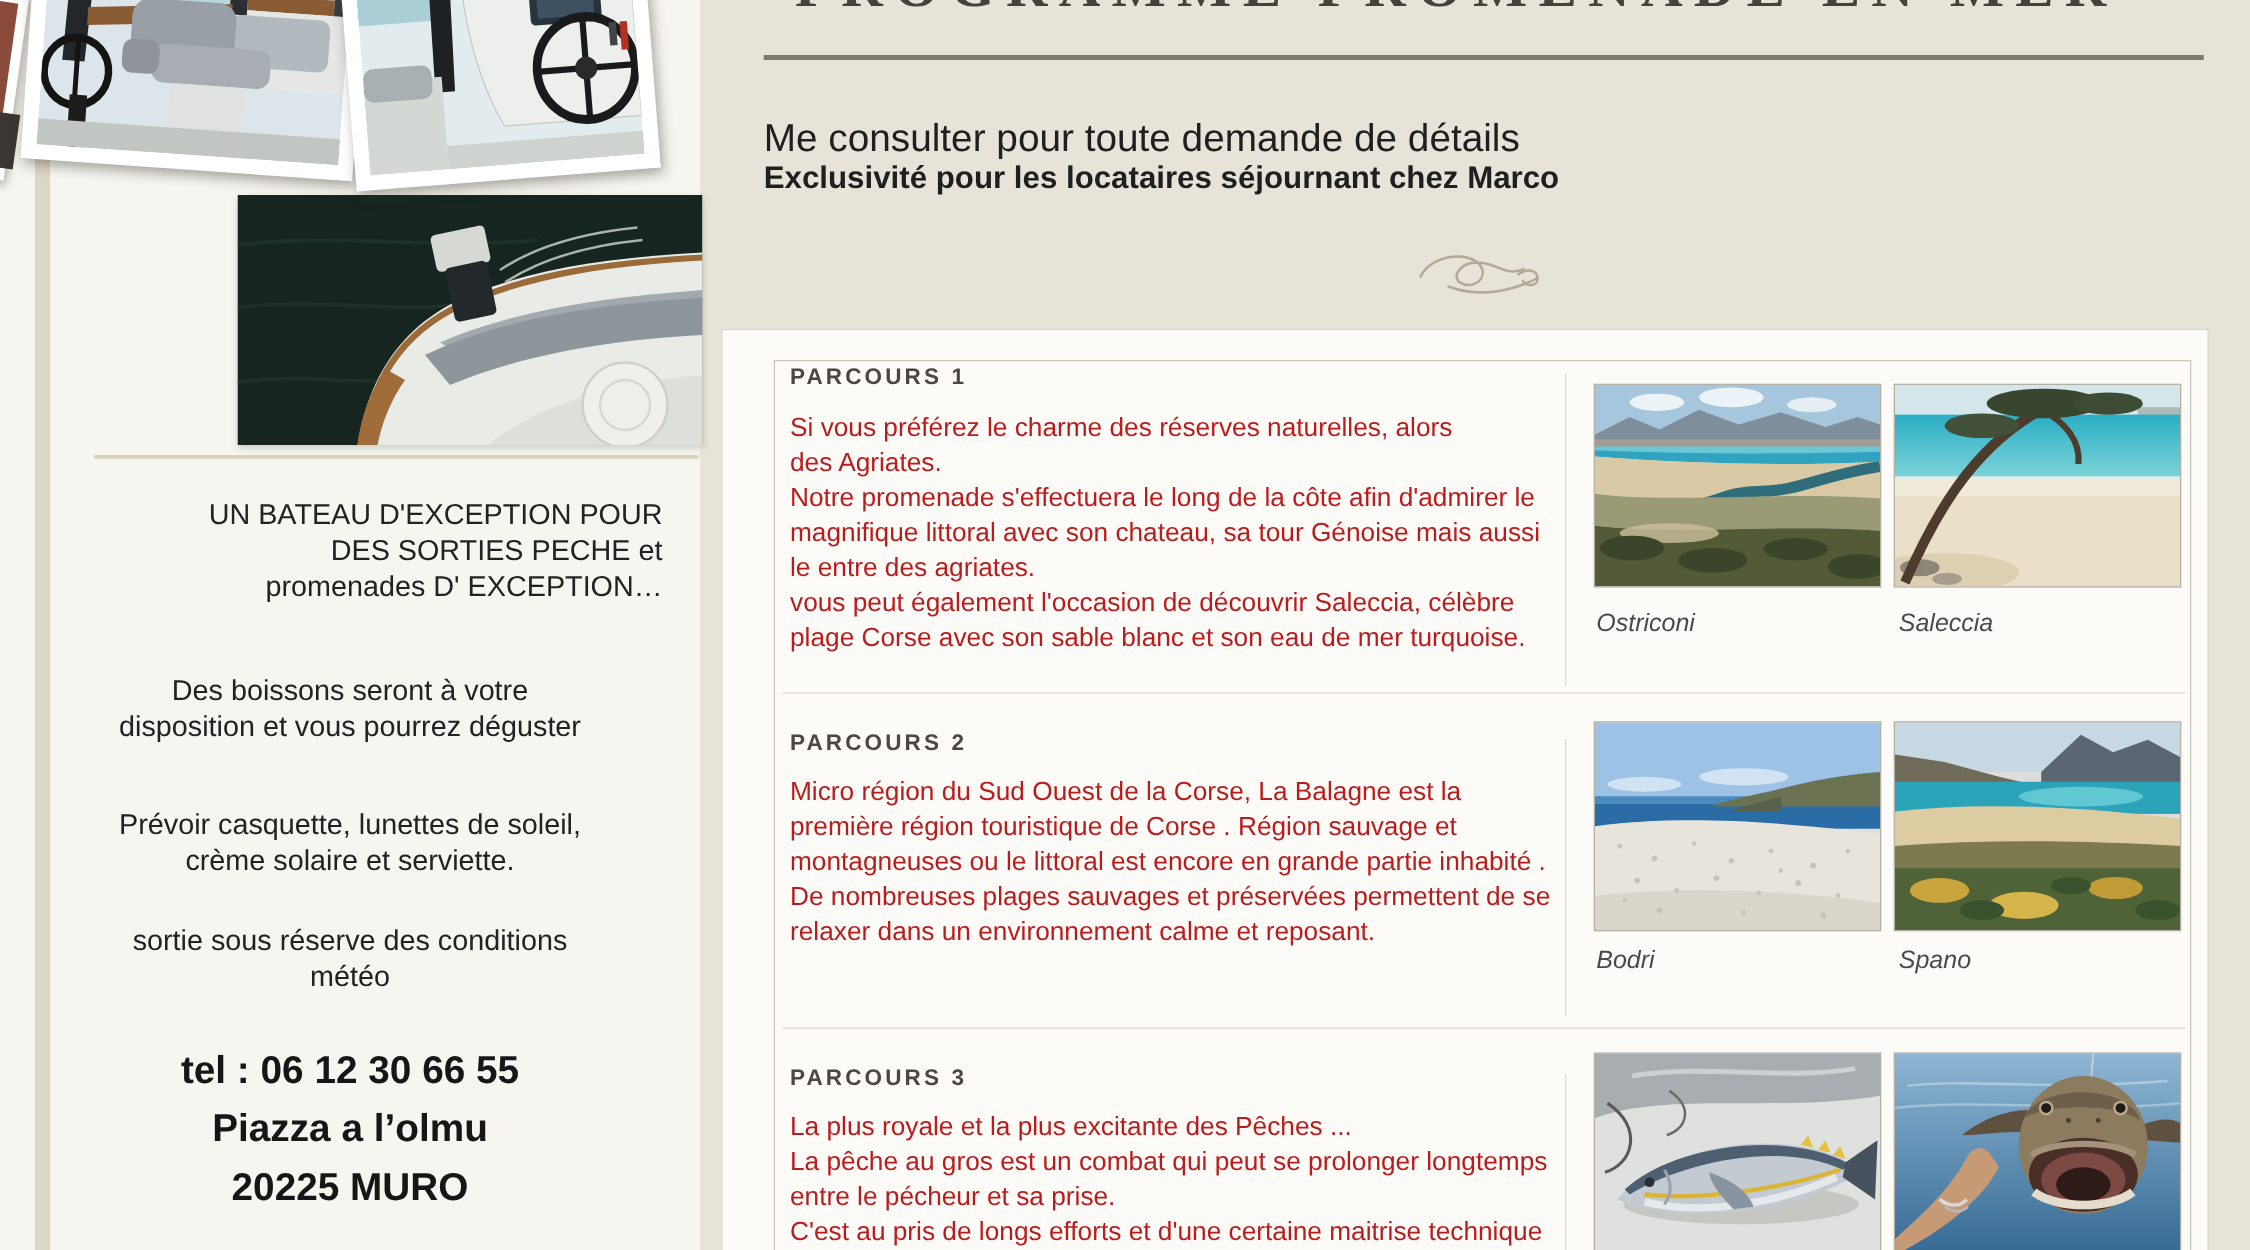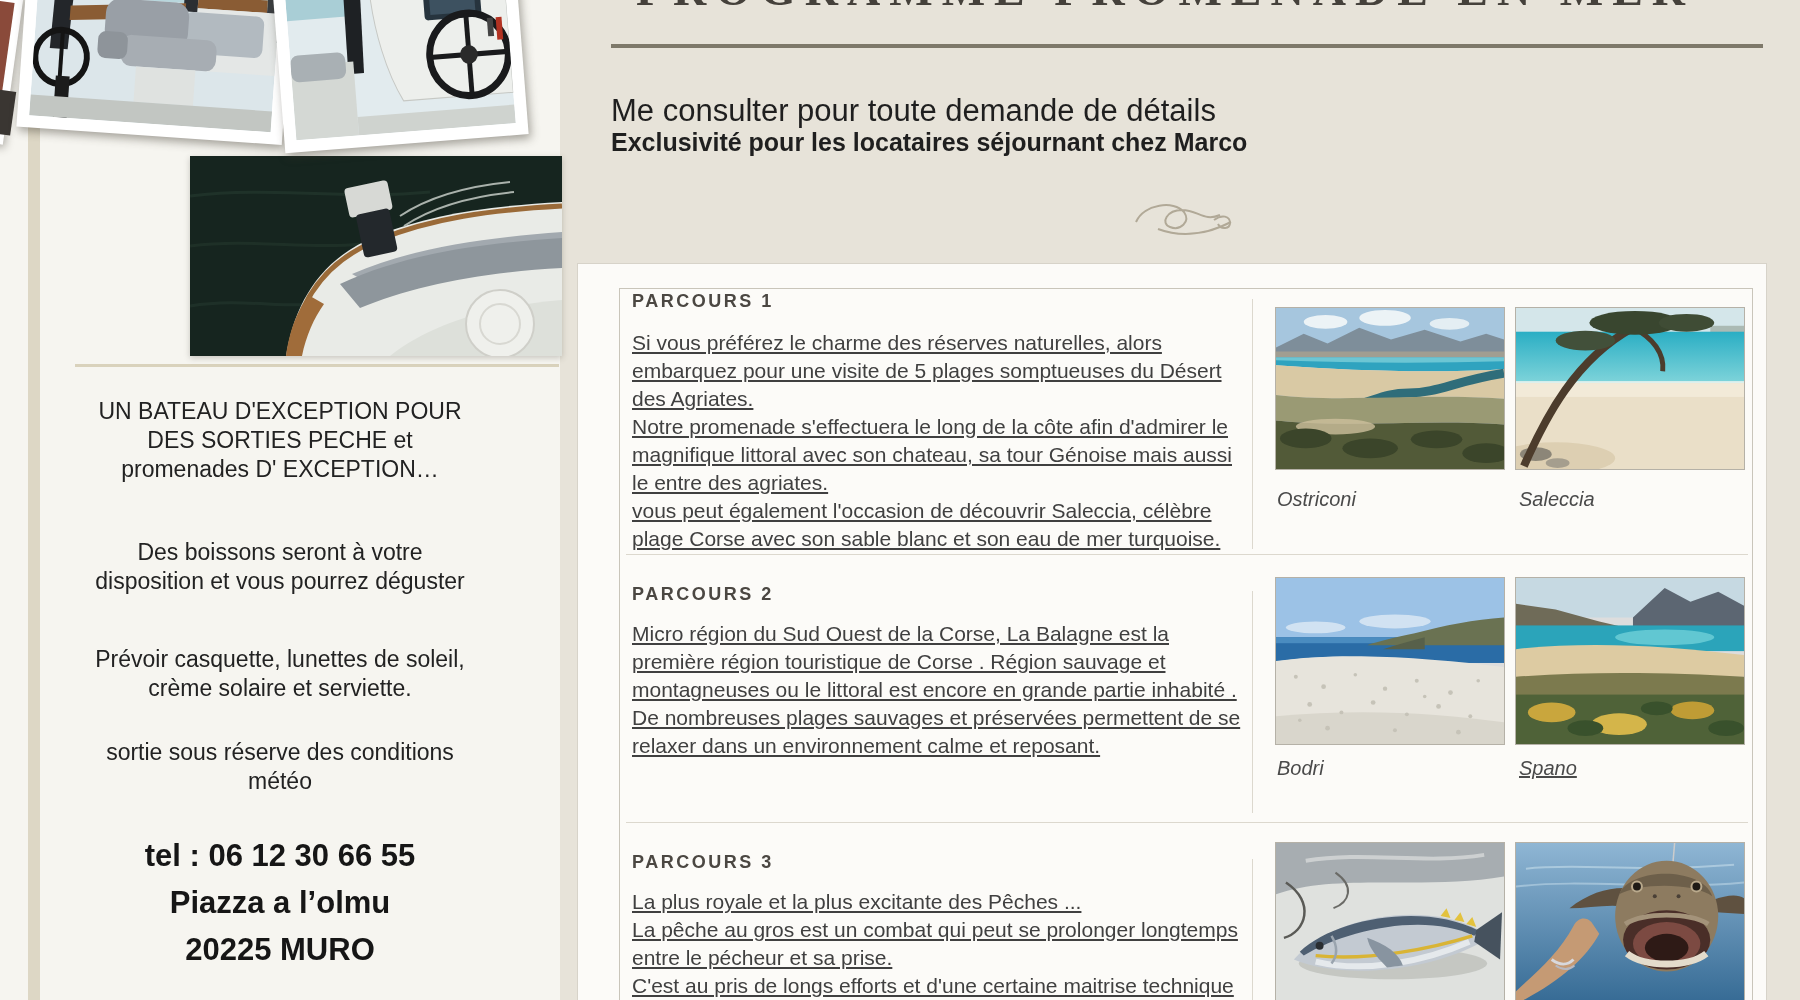--- a/index.html
+++ b/index.html
@@ -16,59 +16,59 @@
   .photo-b { left:276px; top:-86px; width:244px; height:230px; transform:rotate(-4.5deg); }
   .photo-c { position:absolute; left:190px; top:156px; width:372px; height:200px; z-index:2; box-shadow:0 2px 6px rgba(60,55,45,.25); }
   .photo-c svg { display:block; width:100%; height:100%; }
   .photo-sliver { position:absolute; left:-150px; top:-16px; width:164px; height:150px; background:#fff; padding:8px; transform:rotate(8deg); box-shadow:2px 3px 8px rgba(60,55,45,.4); z-index:1; }
   .photo-sliver .inner { width:100%; height:100%; background:#8a4a3a; }
   .photo-sliver .dark { position:absolute; left:6px; bottom:10px; width:100%; height:44px; background:#3a3632; }
 
   .side-rule { position:absolute; left:75px; top:364px; width:484px; height:3px; background:#d9d2bc; }
 
   .pitch { position:absolute; left:30px; width:500px; text-align:center; color:#222; font-size:23px; line-height:29px; }
-  .pitch-1 { top:397px; }
+  .pitch-1 { top:397px;text-align:right; }
   .pitch-2 { top:526px;margin-top:12px; }
   .pitch-3 { top:645px; }
   .pitch-4 { top:738px; }
   .contact { position:absolute; left:30px; top:832px; width:500px; text-align:center; color:#161616; font-size:31px; line-height:47px; font-weight:bold; }
 
   
   .main-title { position:absolute; left:560px; top:-33px; width:1210px; text-align:center;
     font-family:"Liberation Serif", serif; font-size:46px; line-height:46px; letter-spacing:9px;
     color:#45413b; font-weight:bold; white-space:nowrap; }
   .top-rule { position:absolute; left:611px; top:44px; width:1152px; height:4px; background:#7e796a; }
   .intro-1 { position:absolute; left:611px; top:96px; font-size:31px; line-height:30px; color:#1f1f1f; }
   .intro-2 { position:absolute; left:611px; top:127px; font-size:25px; line-height:30px; color:#1f1f1f; font-weight:bold; }
   .flourish { position:absolute; left:1130px; top:196px; width:106px; height:42px; }
 
   
   .card { position:absolute; left:577px; top:263px; width:1190px; height:760px; background:#fcfbf8; border:1px solid #d7d3c9; }
   .card-inner { position:absolute; left:41px; top:24px; width:1134px; height:800px; border:1px solid #c9c5ba; }
 
   .sec-label { position:absolute; left:12px; font-size:18px; font-weight:bold; letter-spacing:2.5px; color:#4b4742; }
-  .sec-text  { position:absolute; left:12px; width:608px; font-size:21px; line-height:28px; color:#404040;text-decoration:underline; }
+  .sec-text  { position:absolute; left:12px; width:608px; font-size:21px; line-height:28px; color:#b91c1c; }
   .sec-text .bl { height:28px; white-space:nowrap; }
   .vline { position:absolute; left:632px; width:1px; background:#dcd8ce; }
   .hdiv  { position:absolute; left:6px; width:1122px; height:1px; background:#dcd8ce; }
 
   .ph { position:absolute; width:230px; height:163px; border:1px solid #b5b1a7; background:#ddd; }
   .ph svg { display:block; width:100%; height:100%; }
   .cap { position:absolute; font-size:20px; font-style:italic; color:#4a4a4a; }
 
   .s1-label { top:2px; }   .s1-text { top:40px; }
   .s1-v { top:10px; height:250px; }
   .s1-ph1 { left:655px; top:18px; } .s1-ph2 { left:895px; top:18px; }
   .s1-cap1 { left:657px; top:199px; } .s1-cap2 { left:899px; top:199px; }
   .hdiv-1 { top:265px; }
 
   .s2-label { top:295px; } .s2-text { top:331px; }
   .s2-v { top:302px; height:222px; }
   .s2-ph1 { left:655px; top:288px; height:168px; } .s2-ph2 { left:895px; top:288px; height:168px; }
-  .s2-cap1 { left:657px; top:468px; } .s2-cap2 { left:899px; top:468px;text-decoration:underline; }
+  .s2-cap1 { left:657px; top:468px; } .s2-cap2 { left:899px; top:468px; }
   .hdiv-2 { top:533px; }
 
   .s3-label { top:563px; } .s3-text { top:599px; }
   .s3-v { top:570px; height:230px; }
   .s3-ph1 { left:655px; top:553px; } .s3-ph2 { left:895px; top:553px; }
 </style>
 </head>
 <body>
 
 <div class="sidebar">
@@ -187,21 +187,20 @@
     <path d="M84,24 C92,18 100,20 100,27 C100,33 91,34 88,28"></path>
   </g>
 </svg>
 
 <div class="card">
   <div class="card-inner">
 
     <div class="sec-label s1-label">PARCOURS 1</div>
     <div class="sec-text s1-text">
       <div class="bl">Si vous préférez le charme des réserves naturelles, alors</div>
-      <div class="bl">embarquez pour une visite de 5 plages somptueuses du Désert</div>
       <div class="bl">des Agriates.</div>
       <div class="bl">Notre promenade s'effectuera le long de la côte afin d'admirer le</div>
       <div class="bl">magnifique littoral avec son chateau, sa tour Génoise mais aussi</div>
       <div class="bl">le entre des agriates.</div>
       <div class="bl">vous peut également l'occasion de découvrir Saleccia, célèbre</div>
       <div class="bl">plage Corse avec son sable blanc et son eau de mer turquoise.</div>
     </div>
     <div class="vline s1-v"></div>
 
     <div class="ph s1-ph1">

